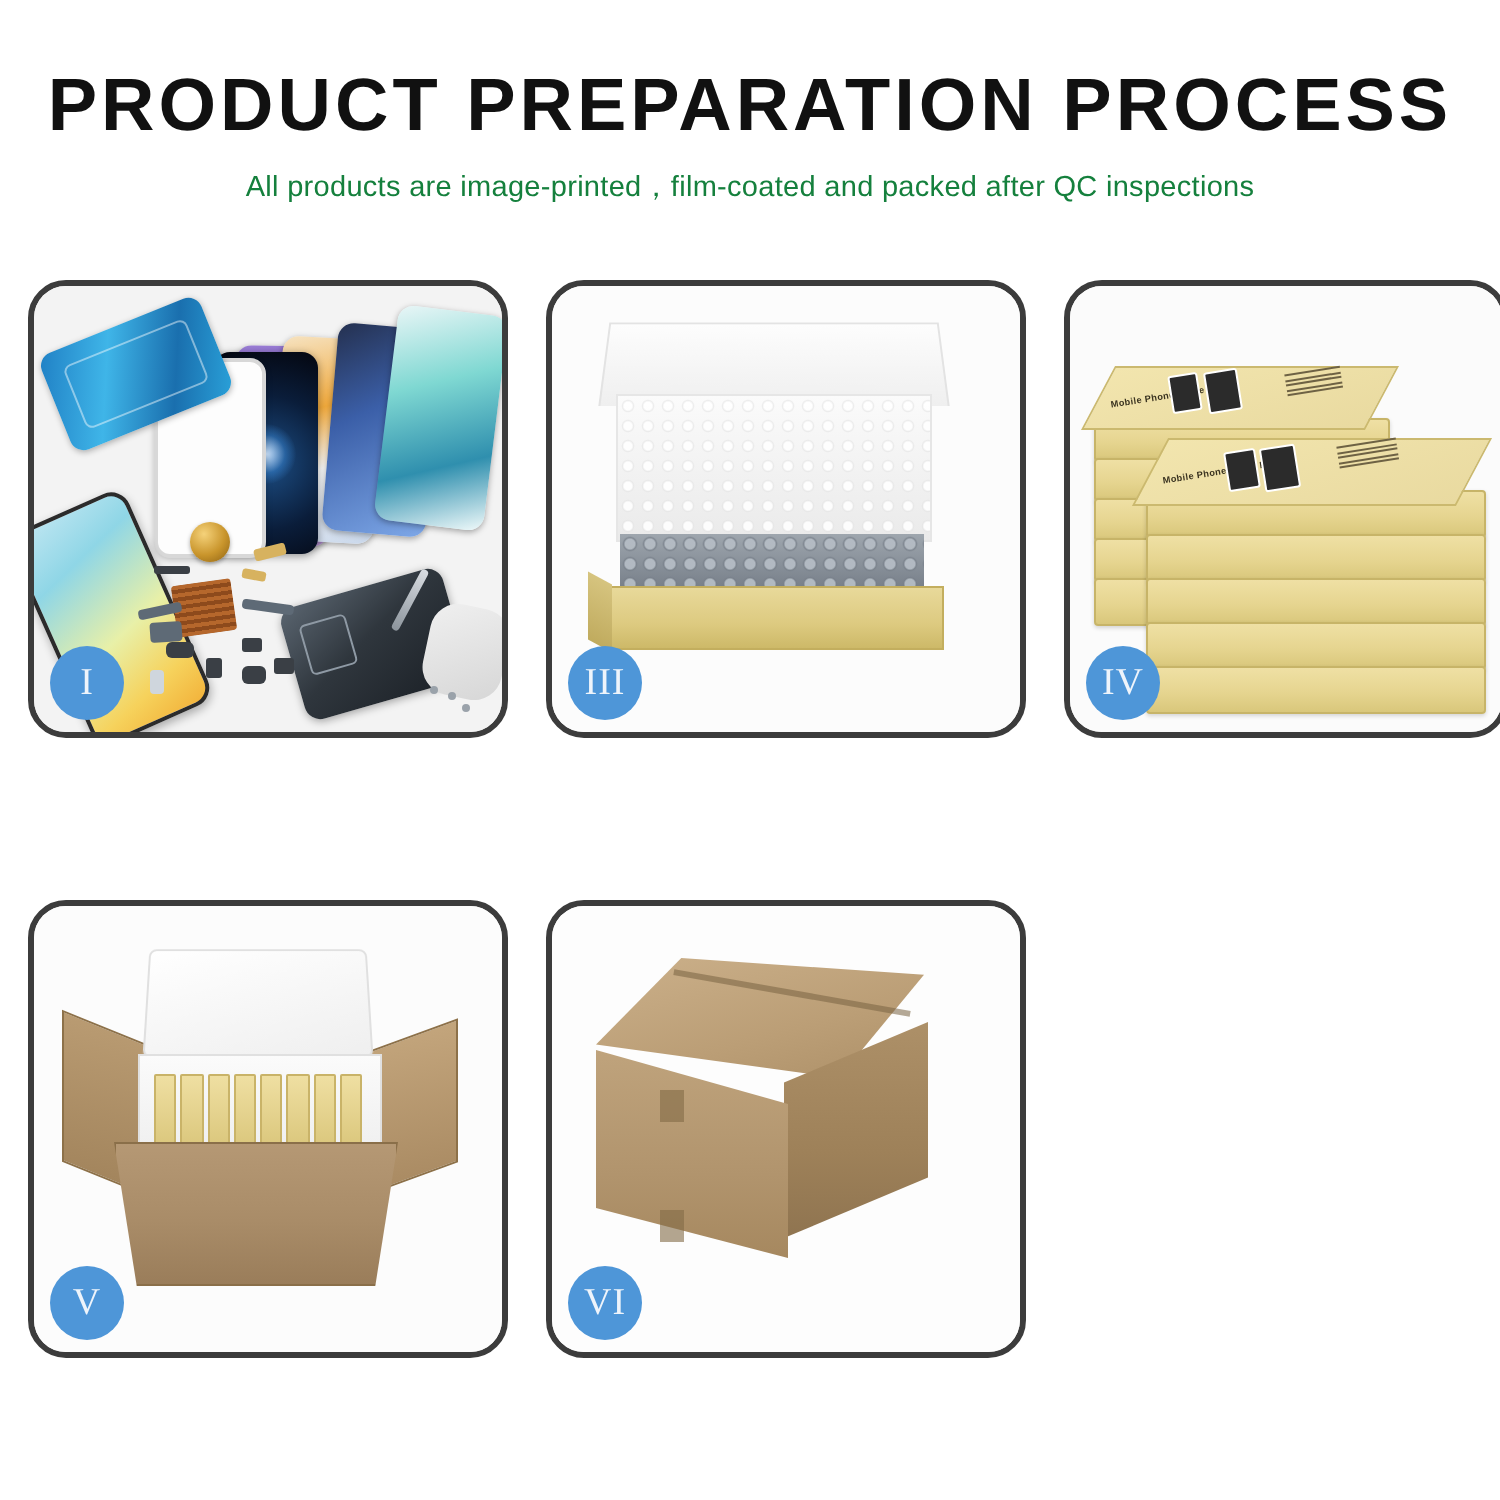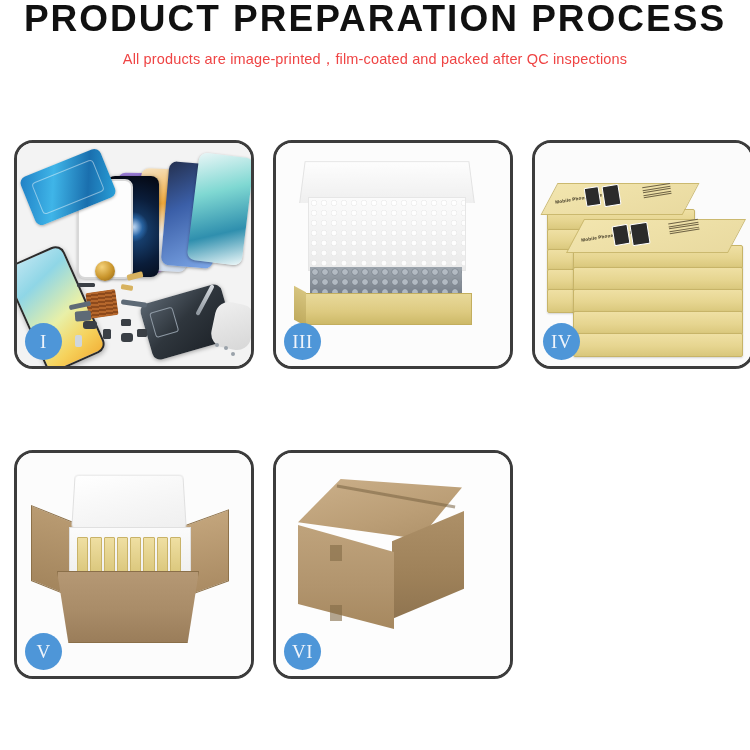--- a/index.html
+++ b/index.html
@@ -4,27 +4,27 @@
 <style>
   html,body{margin:0;padding:0;}
   body{
     width:750px;height:750px;background:#ffffff;
     font-family:"Liberation Sans",sans-serif;
     overflow:hidden;position:relative;
   }
   .page{width:750px;height:750px;position:relative;}
 
   
-  .header{text-align:center;}
+  .header{padding-top:34px;text-align:center;}
   .title{
     font-size:37px;font-weight:700;color:#111111;
     letter-spacing:2.0px;line-height:1.0;white-space:nowrap;
   }
   .subtitle{
-    margin-top:13px;font-size:14.5px;color:#ef4444;
+    margin-top:13px;font-size:14.5px;color:#15803d;
     letter-spacing:0.15px;white-space:nowrap;font-weight:400;
   }
 
   
   .grid{
     position:absolute;left:14px;top:140px;
     width:722px;
     display:grid;
     grid-template-columns:240px 240px 222px;
     grid-template-rows:229px 229px;

